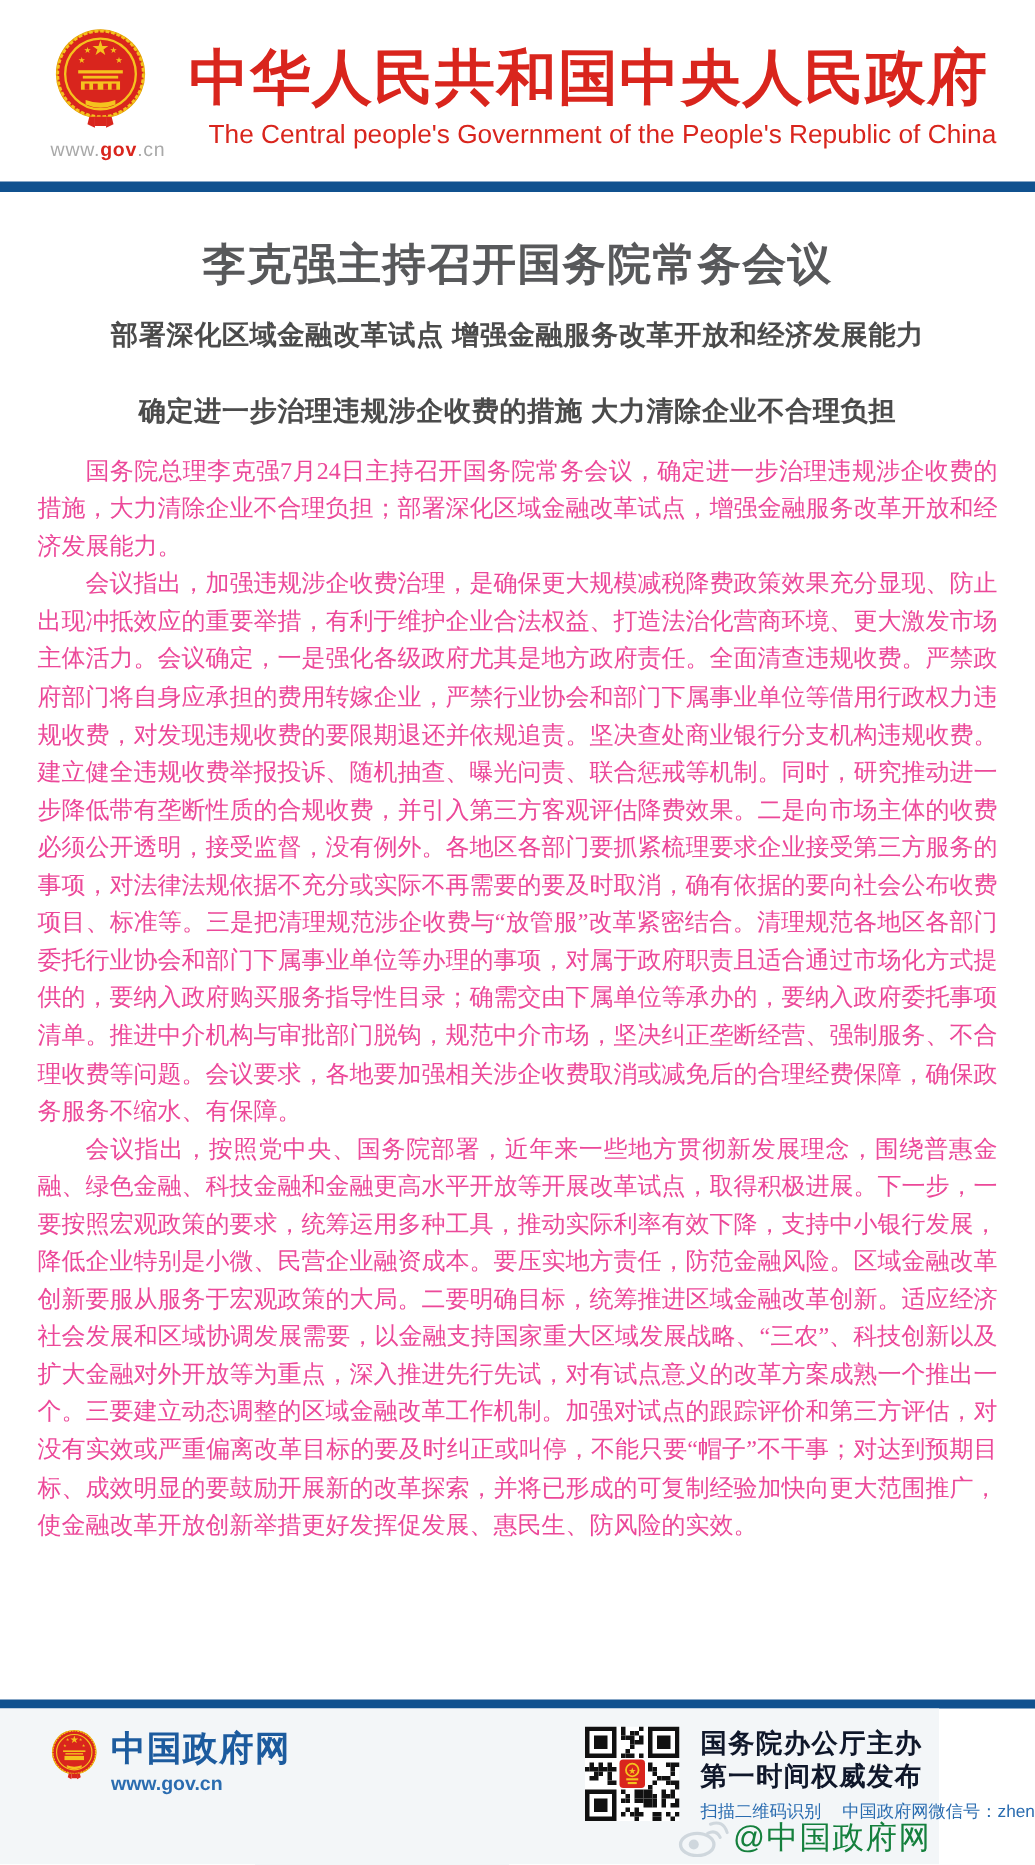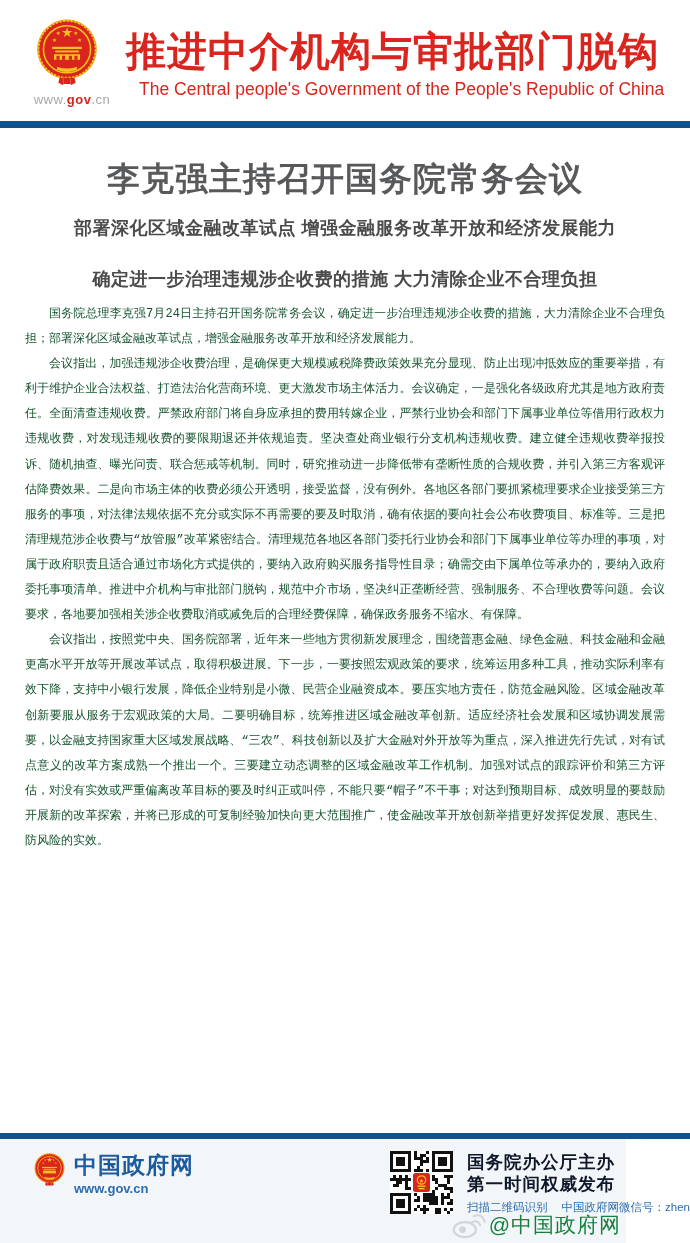--- a/index.html
+++ b/index.html
@@ -25,29 +25,29 @@
   .masthead-subtitle {
     position:absolute; left:139px; top:79px; white-space:nowrap;
     font-size:17.5px; color:#d9251d;
   }
   .divider-bar { position:absolute; top:121px; left:0; width:690px; height:7px; background:#10518f; }
 
   
   .article { position:absolute; top:128px; left:0; width:690px; }
   .article-title {
     margin-top:29px; text-align:center;
-    font-size:33px; font-weight:bold; color:#58595b; letter-spacing:1px;
+    font-size:29px; font-weight:bold; color:#58595b; letter-spacing:1px;
   }
   .article-sub { text-align:center; font-size:18px; font-weight:bold; color:#4b4b4b; letter-spacing:0.5px; }
   .article-sub.s1 { margin-top:27px; }
   .article-sub.s2 { margin-top:14px; }
   .article-body {
     position:absolute; top:174px; left:25px; width:640px;
-    font-family:Liberation Mono, monospace;
-    font-size:12px; line-height:25.1px; color:#14532d;
+    font-family:Liberation Serif, serif;
+    font-size:16px; line-height:25.1px; color:#ec4899;
     text-align:justify;
   }
   .article-body p { text-indent:2em; margin:0; }
 
   
   .footer-bar { position:absolute; top:1133px; left:0; width:690px; height:6px; background:#10518f; }
   .footer { position:absolute; top:1139px; left:0; width:626px; height:104px; background:#f3f6f8; }
   .footer-left { position:absolute; left:34px; top:13px; display:flex; align-items:flex-start; cursor:pointer; }
   .footer-left .txt { margin-left:9px; }
   .footer-site-name { font-size:23px; font-weight:bold; color:#1c5b9e; letter-spacing:1px; line-height:26px; }
@@ -86,21 +86,21 @@
         <rect x="42" y="60.5" width="5" height="6.5" fill="#d9251d"></rect>
         <rect x="53" y="60.5" width="5" height="6.5" fill="#d9251d"></rect>
         <rect x="62" y="60.5" width="5" height="6.5" fill="#d9251d"></rect>
         <path d="M34 78 Q50 84 66 78 L66 83 Q50 90 34 83 Z" fill="#f5c21e"></path>
         <rect x="44" y="96" width="12" height="10" fill="#d9251d"></rect>
         <path d="M38 96 L44 96 L44 108 L36 104 Z" fill="#d9251d"></path>
         <path d="M62 96 L56 96 L56 108 L64 104 Z" fill="#d9251d"></path>
       </svg>
       <div class="masthead-url"><span>www.</span><span class="gov">gov</span><span>.cn</span></div>
     </div>
-    <div class="masthead-title">推进中介机构与审批部门脱钩</div>
+    <div class="masthead-title">中华人民共和国中央人民政府</div>
     <div class="masthead-subtitle">The Central people's Government of the People's Republic of China</div>
   </div>
   <div class="divider-bar"></div>
 
   <div class="article">
     <div class="article-title">李克强主持召开国务院常务会议</div>
     <div class="article-sub s2">部署深化区域金融改革试点 增强金融服务改革开放和经济发展能力</div>
     <div class="article-sub s1">确定进一步治理违规涉企收费的措施 大力清除企业不合理负担</div>
     <div class="article-body">
       <p>国务院总理李克强7月24日主持召开国务院常务会议，确定进一步治理违规涉企收费的措施，大力清除企业不合理负担；部署深化区域金融改革试点，增强金融服务改革开放和经济发展能力。</p>

